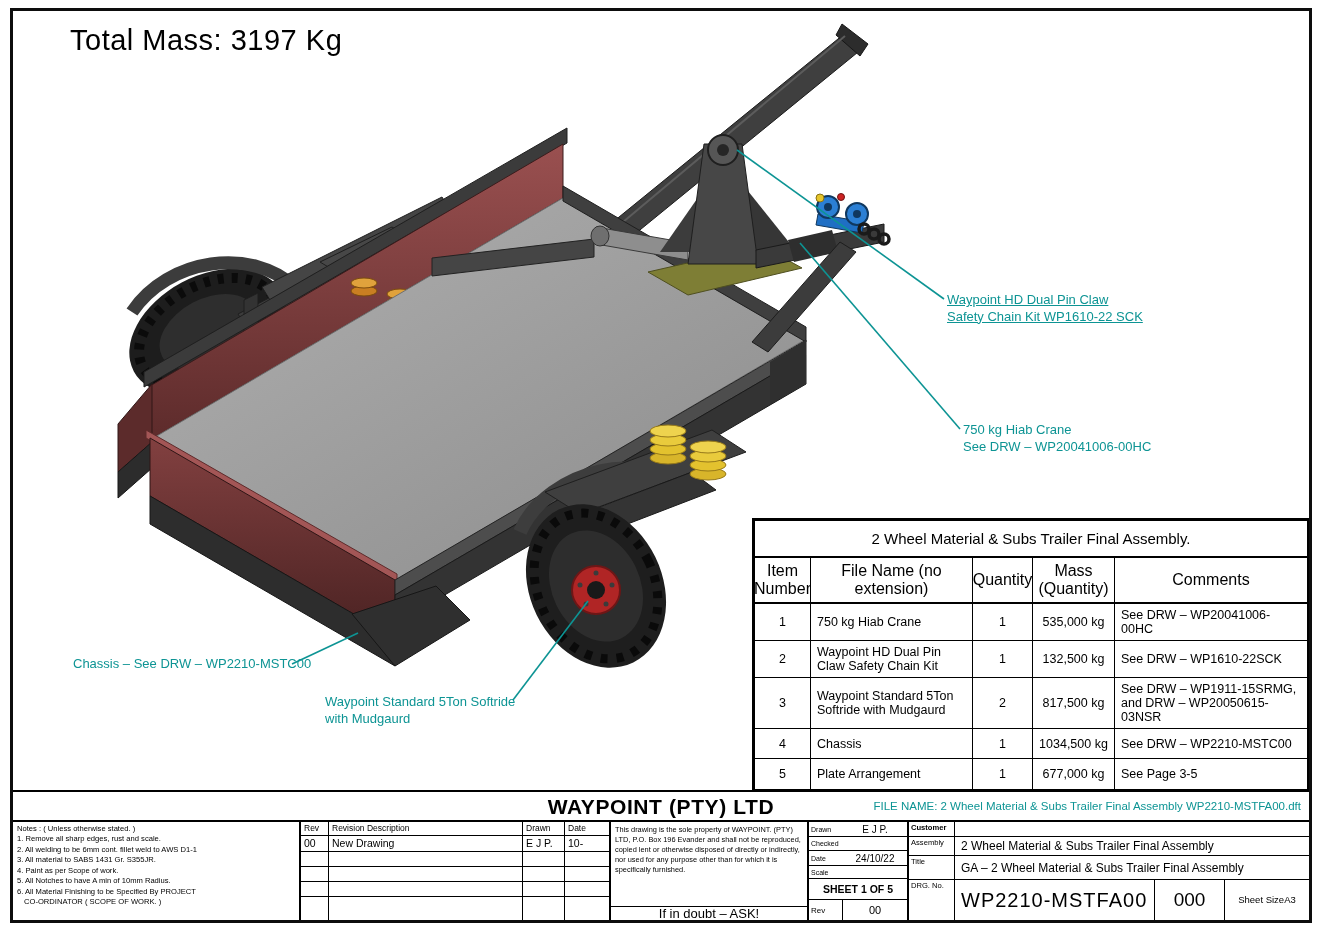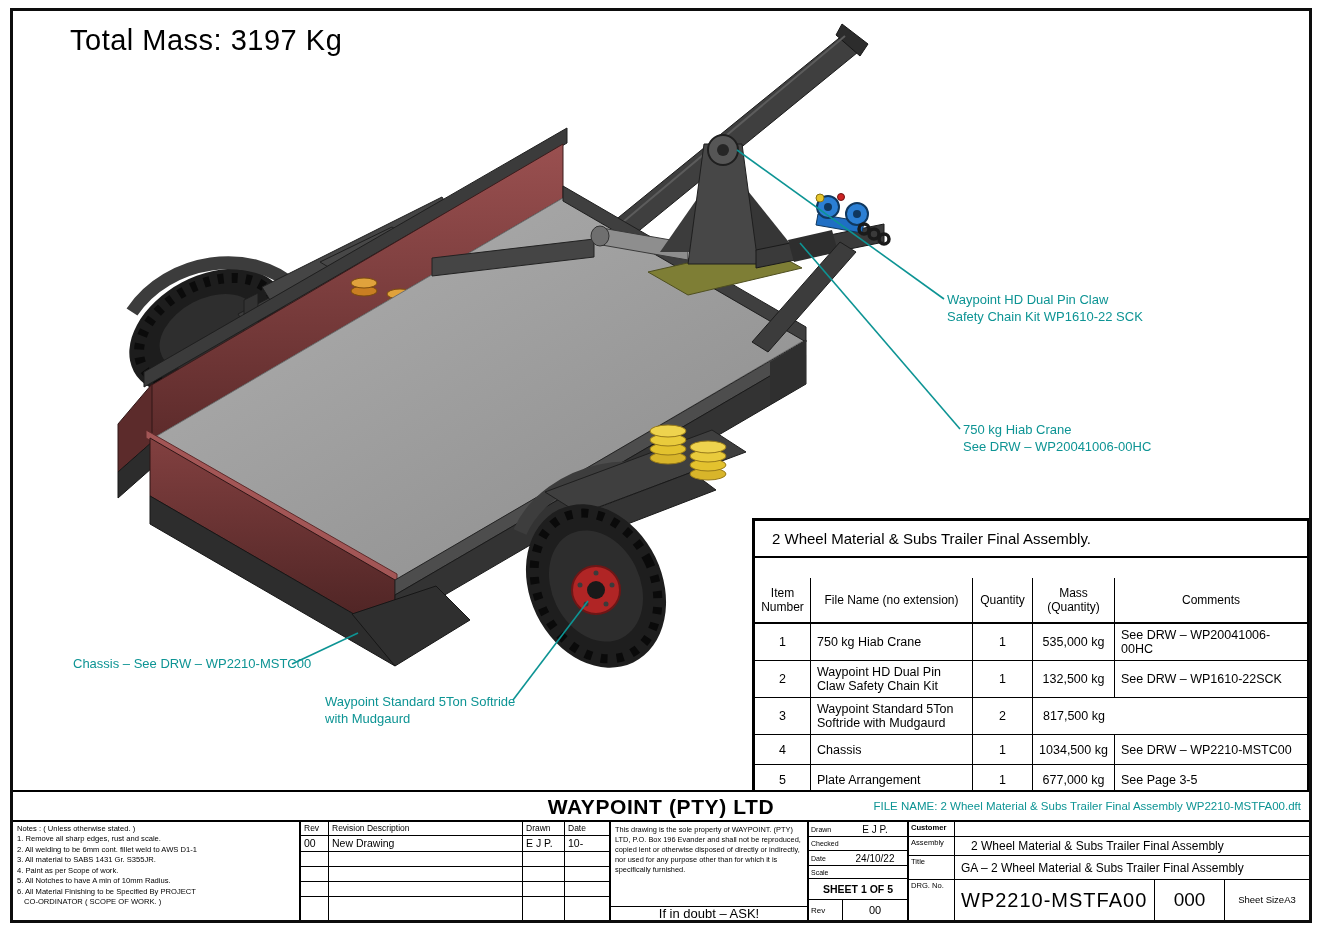--- a/index.html
+++ b/index.html
@@ -9,24 +9,24 @@
   .frame { position:absolute; left:10px; top:8px; width:1302px; height:915px; border:3px solid #0d0d0d; pointer-events:none; }
 
   .total-mass { position:absolute; left:30px; top:24px; font-size:29px; letter-spacing:.5px;margin-left:40px; }
 
   .drawing-svg { position:absolute; left:0; top:0; }
 
   .ann { position:absolute; color:#0d9494; font-size:13px; line-height:1.3; white-space:nowrap; }
 
   
   .parts-table { position:absolute; left:752px; top:518px; width:558px; border:3px solid #000; background:#fff; font-size:12.5px; }
-  .pt-title { border-bottom:2px solid #000; font-size:15px; padding:9px 17px; }
+  .pt-title { border-bottom:2px solid #000; text-align:center; font-size:15px; padding:9px 17px; }
   .pt-row { display:flex; border-bottom:1px solid #000; min-height:30px; }
   .pt-row:last-child { border-bottom:none; }
-  .pt-head { border-bottom:2px solid #000; min-height:46px; font-size:12px;margin-top:20px; }
+  .pt-head { border-bottom:2px solid #000; min-height:46px; font-size:16px; }
   .pt-cell { border-right:1px solid #000; padding:4px 6px; display:flex; align-items:center; }
   .pt-cell:last-child { border-right:none; }
   .c-item { width:56px; justify-content:center; text-align:center; }
   .c-file { width:162px; }
   .c-qty  { width:60px; justify-content:center; }
   .c-mass { width:82px; justify-content:center; text-align:center; }
   .c-com  { flex:1; }
   .pt-head .pt-cell { justify-content:center; text-align:center; }
 
   
@@ -61,21 +61,21 @@
   .sg-sheet { height:21px; display:flex; align-items:center; justify-content:center; font-size:10.5px; font-weight:600; border-bottom:1px solid #000; }
   .sg-revrow { flex:1; display:flex; align-items:center; }
   .sg-revlabel { width:34px; font-size:8px; padding-left:2px; border-right:1px solid #000; align-self:stretch; display:flex; align-items:center; }
   .sg-revval { flex:1; text-align:center; font-size:11px; }
 
   .tb-main { flex:1; border-right:none; display:flex; flex-direction:column; }
   .mn-row { display:flex; border-bottom:1px solid #000; align-items:stretch; }
   .mn-label { width:46px; font-size:7.6px; padding:1px 2px; border-right:1px solid #000; }
   .mn-val { flex:1; padding:1px 6px; font-size:12px; display:flex; align-items:center; }
   .mn-r1 { height:15px;font-weight:bold; }
-  .mn-r2 { height:19px;gap:10px; }
+  .mn-r2 { height:19px; }
   .mn-r3 { height:24px; }
   .mn-r4 { flex:1; border-bottom:none; }
   .mn-drg { flex:1; display:flex; align-items:center; font-size:20px; letter-spacing:1px; padding-left:6px; border-right:1px solid #000; }
   .mn-code { width:70px; display:flex; align-items:center; justify-content:center; font-size:19px; border-right:1px solid #000;text-align:center; }
   .mn-size { width:84px; display:flex; flex-direction:row; align-items:center; justify-content:center; font-size:9.5px; line-height:1.3; }
 </style>
 </head>
 <body>
 
 <div class="sheet">
@@ -219,21 +219,21 @@
     <g stroke="#0d9494" stroke-width="1.6" fill="none">
       <line x1="737" y1="150" x2="944" y2="299"></line>
       <line x1="800" y1="243" x2="960" y2="429"></line>
       <line x1="292" y1="664" x2="358" y2="633"></line>
       <line x1="513" y1="700" x2="588" y2="601"></line>
     </g>
   </svg>
 
   <div class="total-mass">Total Mass: 3197 Kg</div>
 
-  <div class="ann" style="left:947px; top:292px;">
+  <div class="ann" style="left:947px; top:292px;text-decoration:underline;">
     <div>Waypoint HD Dual Pin Claw</div>
     <div>Safety Chain Kit WP1610-22 SCK</div>
   </div>
   <div class="ann" style="left:963px; top:422px;">
     <div>750 kg Hiab Crane</div>
     <div>See DRW – WP20041006-00HC</div>
   </div>
   <div class="ann" style="left:73px; top:656px;">
     <div>Chassis – See DRW – WP2210-MSTC00</div>
   </div>
@@ -263,20 +263,21 @@
       <div class="pt-cell c-file">Waypoint HD Dual Pin Claw Safety Chain Kit</div>
       <div class="pt-cell c-qty">1</div>
       <div class="pt-cell c-mass">132,500 kg</div>
       <div class="pt-cell c-com">See DRW – WP1610-22SCK</div>
     </div>
     <div class="pt-row">
       <div class="pt-cell c-item">3</div>
       <div class="pt-cell c-file">Waypoint Standard 5Ton Softride with Mudgaurd</div>
       <div class="pt-cell c-qty">2</div>
       <div class="pt-cell c-mass">817,500 kg</div>
+      <div class="pt-cell c-com">See DRW – WP1911-15SRMG, and DRW – WP20050615-03NSR</div>
     </div>
     <div class="pt-row">
       <div class="pt-cell c-item">4</div>
       <div class="pt-cell c-file">Chassis</div>
       <div class="pt-cell c-qty">1</div>
       <div class="pt-cell c-mass">1034,500 kg</div>
       <div class="pt-cell c-com">See DRW – WP2210-MSTC00</div>
     </div>
     <div class="pt-row">
       <div class="pt-cell c-item">5</div>

